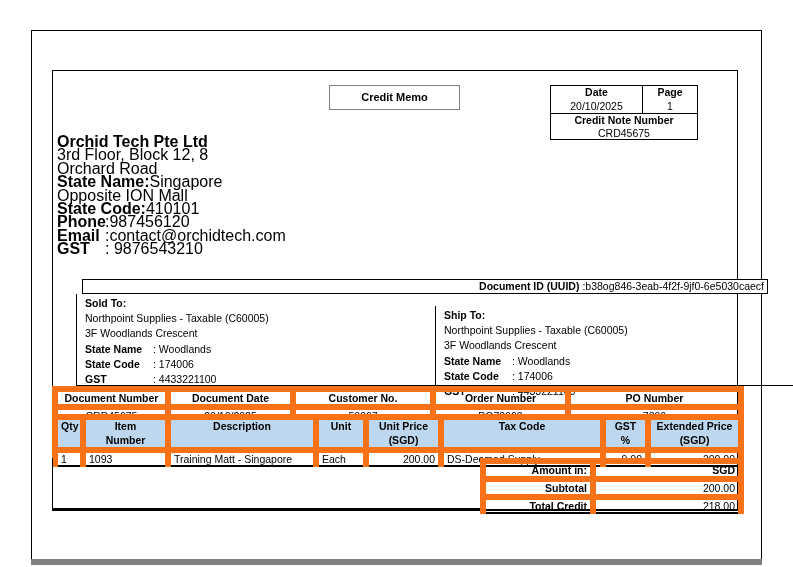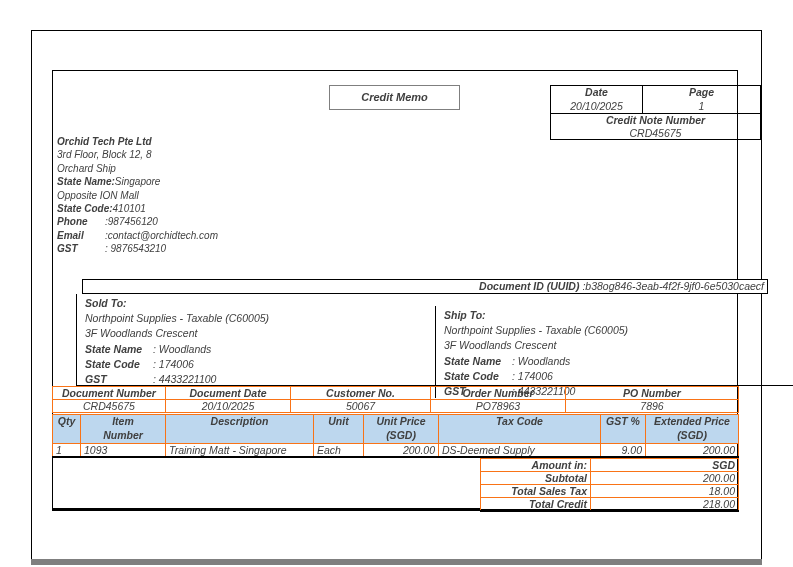--- a/index.html
+++ b/index.html
@@ -1,63 +1,63 @@
 <!DOCTYPE html>
 <html><head>
 <meta charset="utf-8">
 <style>
   html,body{margin:0;padding:0;background:#fff;}
   #screen{position:relative;width:793px;height:567px;background:#ffffff;overflow:hidden;
-          font-family:"Liberation Sans",sans-serif;color:#404040;font-style:italic;}
+          font-family:"Liberation Sans",sans-serif;color:#000000;}
   *{box-sizing:border-box;}
 
   
   .page-frame{position:absolute;left:31px;top:30px;width:731px;height:530px;
               border:1.5px solid #000;border-bottom:none;background:#fff;}
   .bottom-bar{position:absolute;left:31px;top:559px;width:731px;height:6px;background:#7f7f7f;}
   .doc-frame{position:absolute;left:52px;top:70px;width:686px;height:441px;
              border:1px solid #000;border-bottom:2px solid #000;}
 
   
   .credit-memo-box{position:absolute;left:329px;top:85px;width:131px;height:25px;
                    border:1px solid #7f7f7f;text-align:center;line-height:23px;
                    font-weight:bold;font-size:11px;}
 
   
-  .meta-box{position:absolute;left:550px;top:85px;width:211px;height:55px;border:1px solid #000;
+  .meta-box{position:absolute;left:550px;top:85px;width:148px;height:55px;border:1px solid #000;
             font-size:10.5px;}
   .meta-top{height:28px;display:flex;border-bottom:1px solid #000;}
   .meta-date{width:92px;border-right:1px solid #000;text-align:center;line-height:13.5px;}
   .meta-page{flex:1;text-align:center;line-height:13.5px;}
   .meta-cnn{height:25px;text-align:center;line-height:12.5px;}
   .bold{font-weight:bold;}
 
   
   .company-address{position:absolute;left:57px;top:135px;width:320px;
-                   font-size:10px;line-height:13.4px;}
+                   font-size:16px;line-height:13.4px;}
   .company-address .lbl{display:inline-block;width:48px;font-weight:bold;}
 
   
   .docid-row{position:absolute;left:52px;top:279px;width:686px;height:15px;
              border:1px solid #000;text-align:right;font-size:10.5px;line-height:13px;
              padding-right:3px;background:#fff;margin-left:30px;}
   .docid-row span{margin-left:3px;}
 
   
   .party-box{position:absolute;left:52px;top:294px;width:742px;height:92px;
              border-left:1px solid #000;border-right:3px solid #737373;border-bottom:1px solid #000;
              font-size:10.5px;margin-left:24px;}
   .party-col{position:absolute;top:2px;bottom:0;padding-left:8px;line-height:15.2px;}
   .party-sold{left:0;width:358px;}
   .party-ship{left:358px;right:0;border-left:1px solid #000;height:92px;top:12px;padding-top:2px;}
   .party-col .pl{display:inline-block;width:68px;font-weight:bold;}
 
   
   table{border-collapse:collapse;table-layout:fixed;position:absolute;}
-  td{border:1px solid #f97316;font-size:10.5px;padding:0 3px;overflow:hidden;white-space:nowrap;}
+  td{border:6px solid #f97316;font-size:10.5px;padding:0 3px;overflow:hidden;white-space:nowrap;}
 
   .docinfo-table{left:52px;top:386px;width:686px;}
   .docinfo-table td{height:13px;line-height:12px;text-align:center;}
   .docinfo-table .hrow td{font-weight:bold;}
 
   .items-table{left:52px;top:414px;width:686px;}
   .items-table .hdr td{background:#BDD7EE;font-weight:bold;text-align:center;
                        vertical-align:top;white-space:pre-line;line-height:13.5px;
                        height:29px;padding-top:0;}
   .items-table .drow td{height:13px;line-height:12px;border-bottom:2px solid #000;}
@@ -96,21 +96,21 @@
     </div>
     <div class="meta-cnn">
       <div class="bold">Credit Note Number</div>
       <div>CRD45675</div>
     </div>
   </div>
 
   <div class="company-address">
     <div class="bold">Orchid Tech Pte Ltd</div>
     <div>3rd Floor, Block 12, 8</div>
-    <div>Orchard Ship</div>
+    <div>Orchard Road</div>
     <div><span class="bold">State Name:</span><span>Singapore</span></div>
     <div>Opposite ION Mall</div>
     <div><span class="bold">State Code:</span><span>410101</span></div>
     <div><span class="lbl">Phone</span><span>:987456120</span></div>
     <div><span class="lbl">Email</span><span>:contact@orchidtech.com</span></div>
     <div><span class="lbl">GST</span><span>: 9876543210</span></div>
   </div>
 
   <div class="docid-row">
     <b>Document ID (UUID)</b><span>:b38og846-3eab-4f2f-9jf0-6e5030caecf</span>
@@ -209,23 +209,19 @@
     <tbody>
         <tr>
       <td class="tl">Amount in:</td>
       <td class="tl">SGD</td>
     </tr>
     <tr>
       <td class="tl">Subtotal</td>
       <td>200.00</td>
     </tr>
     <tr>
-      <td class="tl">Total Sales Tax</td>
-      <td>18.00</td>
-    </tr>
-    <tr>
       <td class="tl">Total Credit</td>
       <td>218.00</td>
     </tr>
   </tbody>
     </table>
 
 </div>
 
 </body></html>

